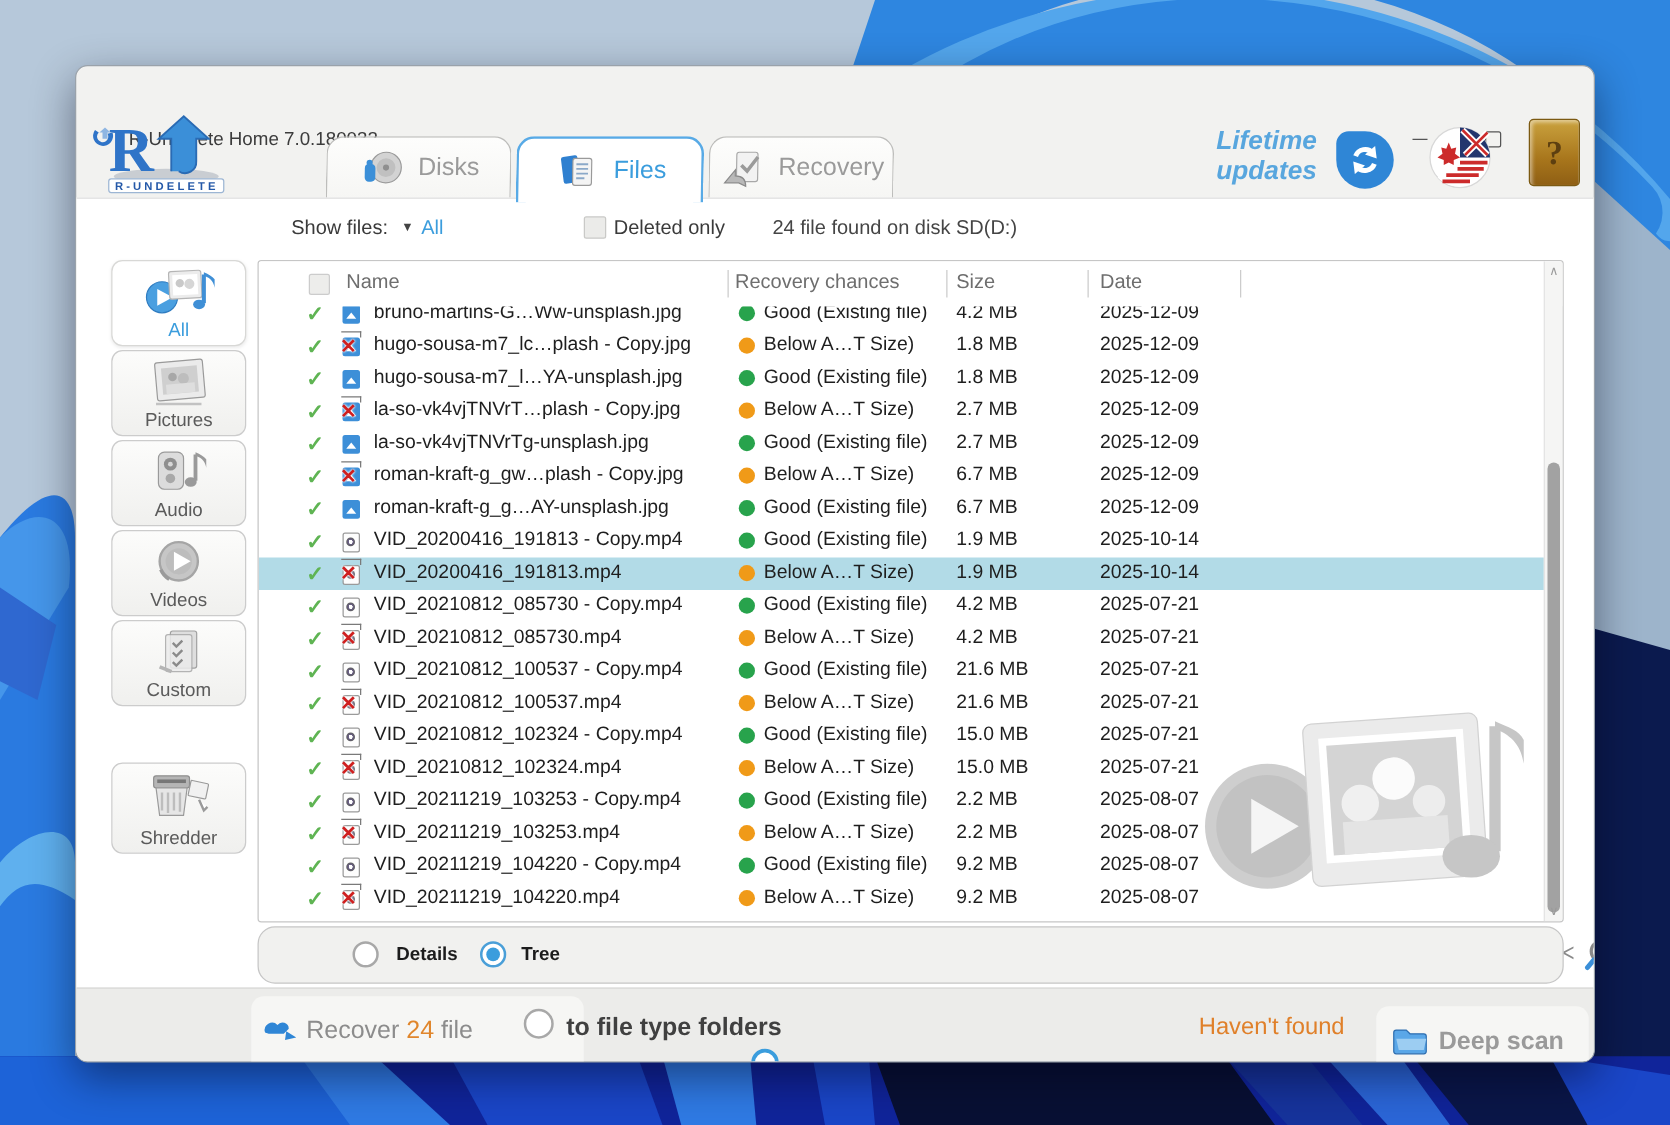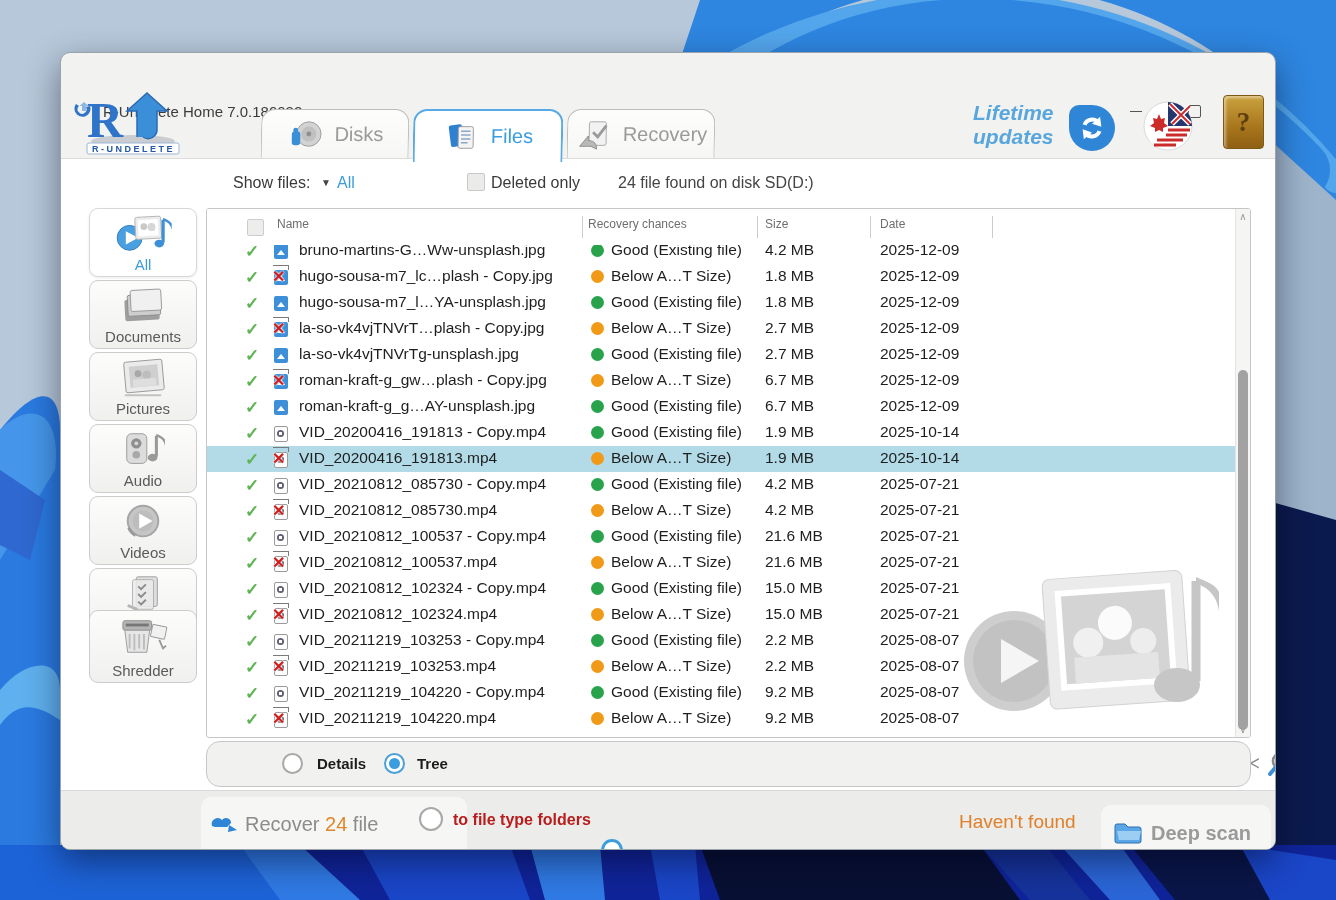--- a/index.html
+++ b/index.html
@@ -53,21 +53,21 @@
   .sbtn{position:relative;width:108px;height:69px;margin-bottom:3px;border:1px solid #ccc;border-radius:9px;
         background:linear-gradient(#fcfcfb,#f0f0ee);display:flex;flex-direction:column;align-items:center;justify-content:flex-end;
         padding-bottom:3px;box-sizing:border-box;}
   .sbtn svg{width:58px;height:44px;position:absolute;top:3px;left:24px;}
   .sbtn .slabel{font-size:15px;color:#5a5a5a;}
   .sbtn.active{background:#fff;border-color:#d8d8d6;box-shadow:0 1px 3px rgba(0,0,0,.08);}
   .sbtn.active .slabel{color:#3b9ddd;}
   .sbtn.shredder{position:absolute;top:557px;left:0;height:73px;}
   
   .panel{position:absolute;left:145px;top:155px;width:1045px;height:530px;border:1px solid #c6c6c6;border-radius:3px;background:#fff;box-sizing:border-box;overflow:hidden;}
-  .thead{position:absolute;left:0;top:0;right:0;height:36px;background:#fff;z-index:4;font-size:12px;color:#6e6e6e;}
+  .thead{position:absolute;left:0;top:0;right:0;height:36px;background:#fff;z-index:4;font-size:16px;color:#6e6e6e;}
   .thead .hchk{position:absolute;left:40px;top:10px;width:15px;height:15px;background:#ededeb;border:1px solid #ccc;border-radius:2px;}
   .h-name{position:absolute;left:70px;top:8px;}
   .h-chance{position:absolute;left:381px;top:8px;}
   .h-size{position:absolute;left:558px;top:8px;}
   .h-date{position:absolute;left:673px;top:8px;}
   .hsep{position:absolute;top:7px;width:1px;height:22px;background:#ccc;}
   .rows{position:absolute;left:0;top:36px;width:1031px;height:492px;overflow:hidden;}
   .frow{position:relative;height:26px;width:100%;font-size:15.5px;color:#1e1e1e;}
   .frow.sel{background:#b2dbe7;}
   .chk{position:absolute;left:38px;top:3px;color:#5fb453;font-size:17px;font-weight:bold;}
@@ -100,21 +100,21 @@
   .vb-details-l{left:110px;} .vb-tree-l{left:210px;}
   .vb-chev{position:absolute;left:1042px;top:10px;font-size:20px;color:#8a8a8a;transform:scaleX(.8);}
   .vb-search{position:absolute;left:1058px;top:8px;width:28px;height:28px;}
   
   .bottombar{position:absolute;left:0;right:0;bottom:0;height:58px;background:#ececea;border-top:1px solid #d8d8d6;}
   .rec-tab{position:absolute;left:140px;top:6px;width:266px;height:60px;background:#f6f6f4;border-radius:10px 10px 0 0;}
   .rec-ico{position:absolute;left:148px;top:20px;width:30px;height:22px;}
   .rec-text{position:absolute;left:184px;top:22px;font-size:20px;color:#8c8c8c;}
   .rec-text .cnt{color:#e0862c;}
   .ft-radio{left:358px;top:16px;width:24px;height:24px;}
-  .ft-label{position:absolute;left:392px;top:20px;font-size:16px;font-weight:bold;color:#b91c1c;}
+  .ft-label{position:absolute;left:392px;top:20px;font-size:20px;font-weight:bold;color:#404040;}
   .partial-radio{position:absolute;left:540px;top:48px;width:22px;height:22px;border-radius:50%;border:3px solid #3b9ddd;background:#fff;box-sizing:border-box;}
   .havent{position:absolute;left:898px;top:20px;font-size:19px;color:#e0802a;}
   .deepscan{position:absolute;left:1040px;top:14px;width:170px;height:56px;background:#f6f6f4;border-radius:10px 10px 0 0;display:flex;align-items:center;gap:8px;padding-left:12px;box-sizing:border-box;}
   .deepscan svg{width:30px;height:24px;}
   .deepscan span{font-size:20px;font-weight:bold;color:#9a9a9a;}
 </style>
 </head>
 <body>
 
 <div class="wp">
@@ -252,28 +252,20 @@
             <rect x="21" y="5" width="27" height="23" rx="2" fill="#ececec" stroke="#b5b5b5"></rect>
             <rect x="24" y="8" width="21" height="17" fill="#fff"></rect>
             <circle cx="30" cy="15" r="3.5" fill="#c9c9c9"></circle>
             <circle cx="38" cy="16" r="4.2" fill="#d6d6d6"></circle>
           </g>
           <path d="M50 8 v24" stroke="#3f8fd6" stroke-width="3.4"></path>
           <path d="M50 9 c6 2 8 5 9 10 v-7 c-2 -3 -5 -4 -9 -6z" fill="#3f8fd6"></path>
           <ellipse cx="46" cy="33" rx="5" ry="4" fill="#3f8fd6"></ellipse>
         </svg>
         <span class="slabel">All</span>
-      </div>
-      <div class="sbtn">
-        <svg viewBox="0 0 58 46">
-          <rect x="10" y="16" width="36" height="22" rx="2" fill="#9e9e9e" transform="rotate(-3 28 27)"></rect>
-          <rect x="13" y="11" width="34" height="22" rx="2" fill="#cdcdcd" stroke="#8f8f8f" transform="rotate(-3 30 22)"></rect>
-          <rect x="16" y="6" width="32" height="22" rx="2" fill="#f0f0f0" stroke="#9a9a9a" transform="rotate(-3 32 17)"></rect>
-        </svg>
-        <span class="slabel">Documents</span>
       </div>
       <div class="sbtn">
         <svg viewBox="0 0 58 46">
           <g transform="rotate(-5 29 21)">
             <rect x="10" y="5" width="40" height="32" rx="2" fill="#ebebeb" stroke="#9a9a9a"></rect>
             <rect x="15" y="10" width="30" height="22" fill="#cfcfcf"></rect>
             <circle cx="24" cy="18" r="3.6" fill="#a8a8a8"></circle>
             <circle cx="33" cy="20" r="4.6" fill="#bdbdbd"></circle>
             <rect x="18" y="24" width="24" height="8" fill="#dedede"></rect>
           </g>

